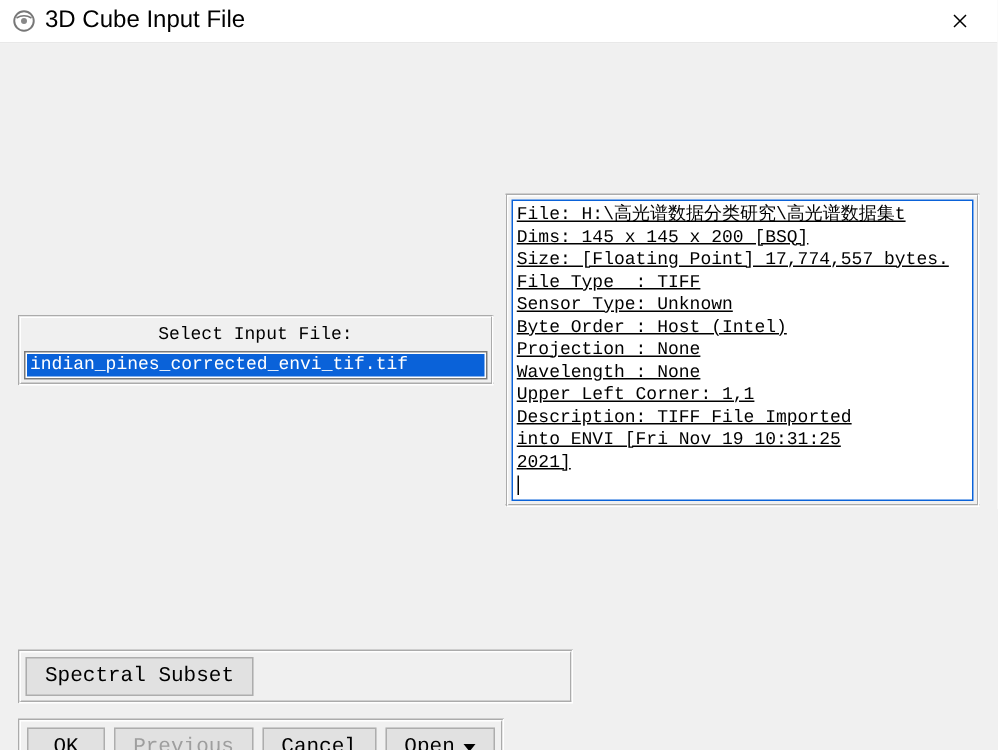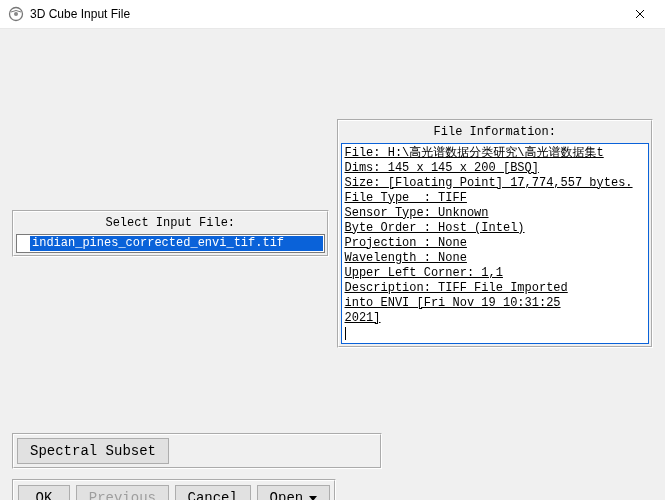--- a/index.html
+++ b/index.html
@@ -25,21 +25,21 @@
   }
   .title-icon {
     width: 16px; height: 16px;
     margin-right: 6px;
     display: inline-flex; align-items: center; justify-content: center;
   }
   .title-text {
     flex: 1;
     color: #000;
     font-family: "Segoe UI", Tahoma, sans-serif;
-    font-size: 12px;
+    font-size: 16px;
   }
   .win-close {
     width: 46px; height: 28px;
     display: flex; align-items: center; justify-content: center;
     color: #000;
     font-family: "Segoe UI", sans-serif;
   }
   .win-close svg { width: 10px; height: 10px; }
 
   .client {
@@ -74,21 +74,20 @@
   }
   .list-item {
     padding: 0 2px;
     white-space: nowrap;
     cursor: default;
     line-height: 15px;
   }
   .list-item.selected {
     background: #0a62d9;
     color: #fff;
-    margin-left: 12px;
   }
   .info-box {
     flex: 1;
     background: #fff;
     border: 1px solid #0a62d9;
     padding: 2px 3px;
     white-space: pre-wrap;
     word-break: break-all;
     overflow: auto;
     line-height: 15px;
@@ -177,21 +176,20 @@
     <div class="panels">
 
       <div class="panel">
         <div class="panel-header">Select Input File:</div>
         <div class="list-box">
           <div class="list-item selected">indian_pines_corrected_envi_tif.tif</div>
         </div>
       </div>
 
       <div class="panel">
-        <div class="panel-header">File Information:</div>
         <div class="info-box"><span>File: H:\高光谱数据分类研究\高光谱数据集t
 Dims: 145 x 145 x 200 [BSQ]
 Size: [Floating Point] 17,774,557 bytes.
 File Type  : TIFF
 Sensor Type: Unknown
 Byte Order : Host (Intel)
 Projection : None
 Wavelength : None
 Upper Left Corner: 1,1
 Description: TIFF File Imported

